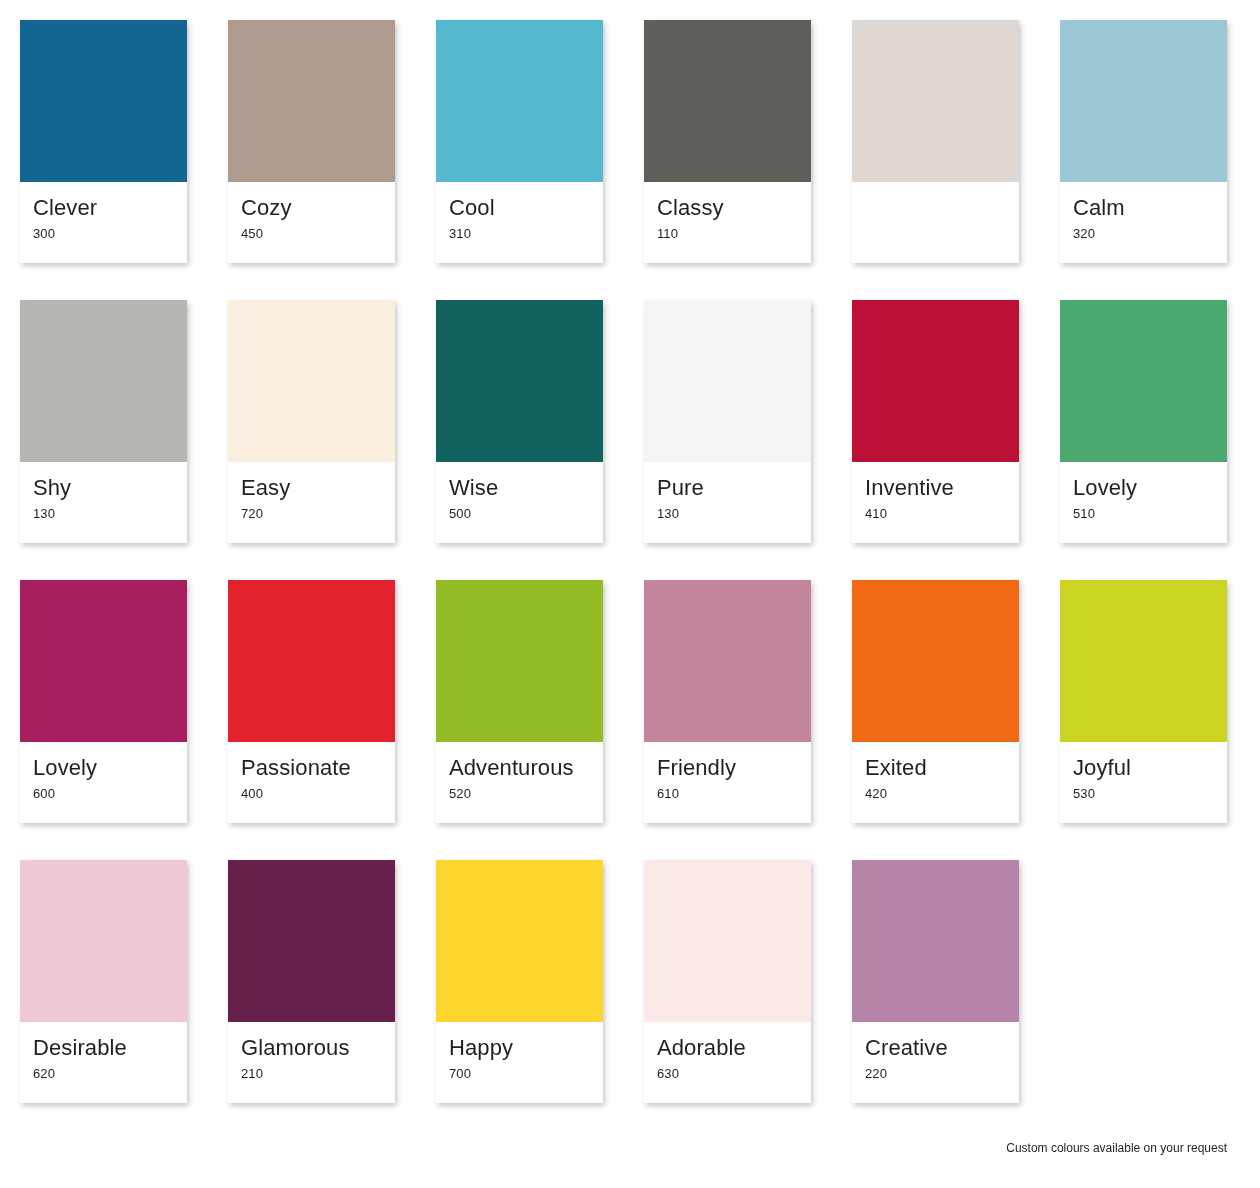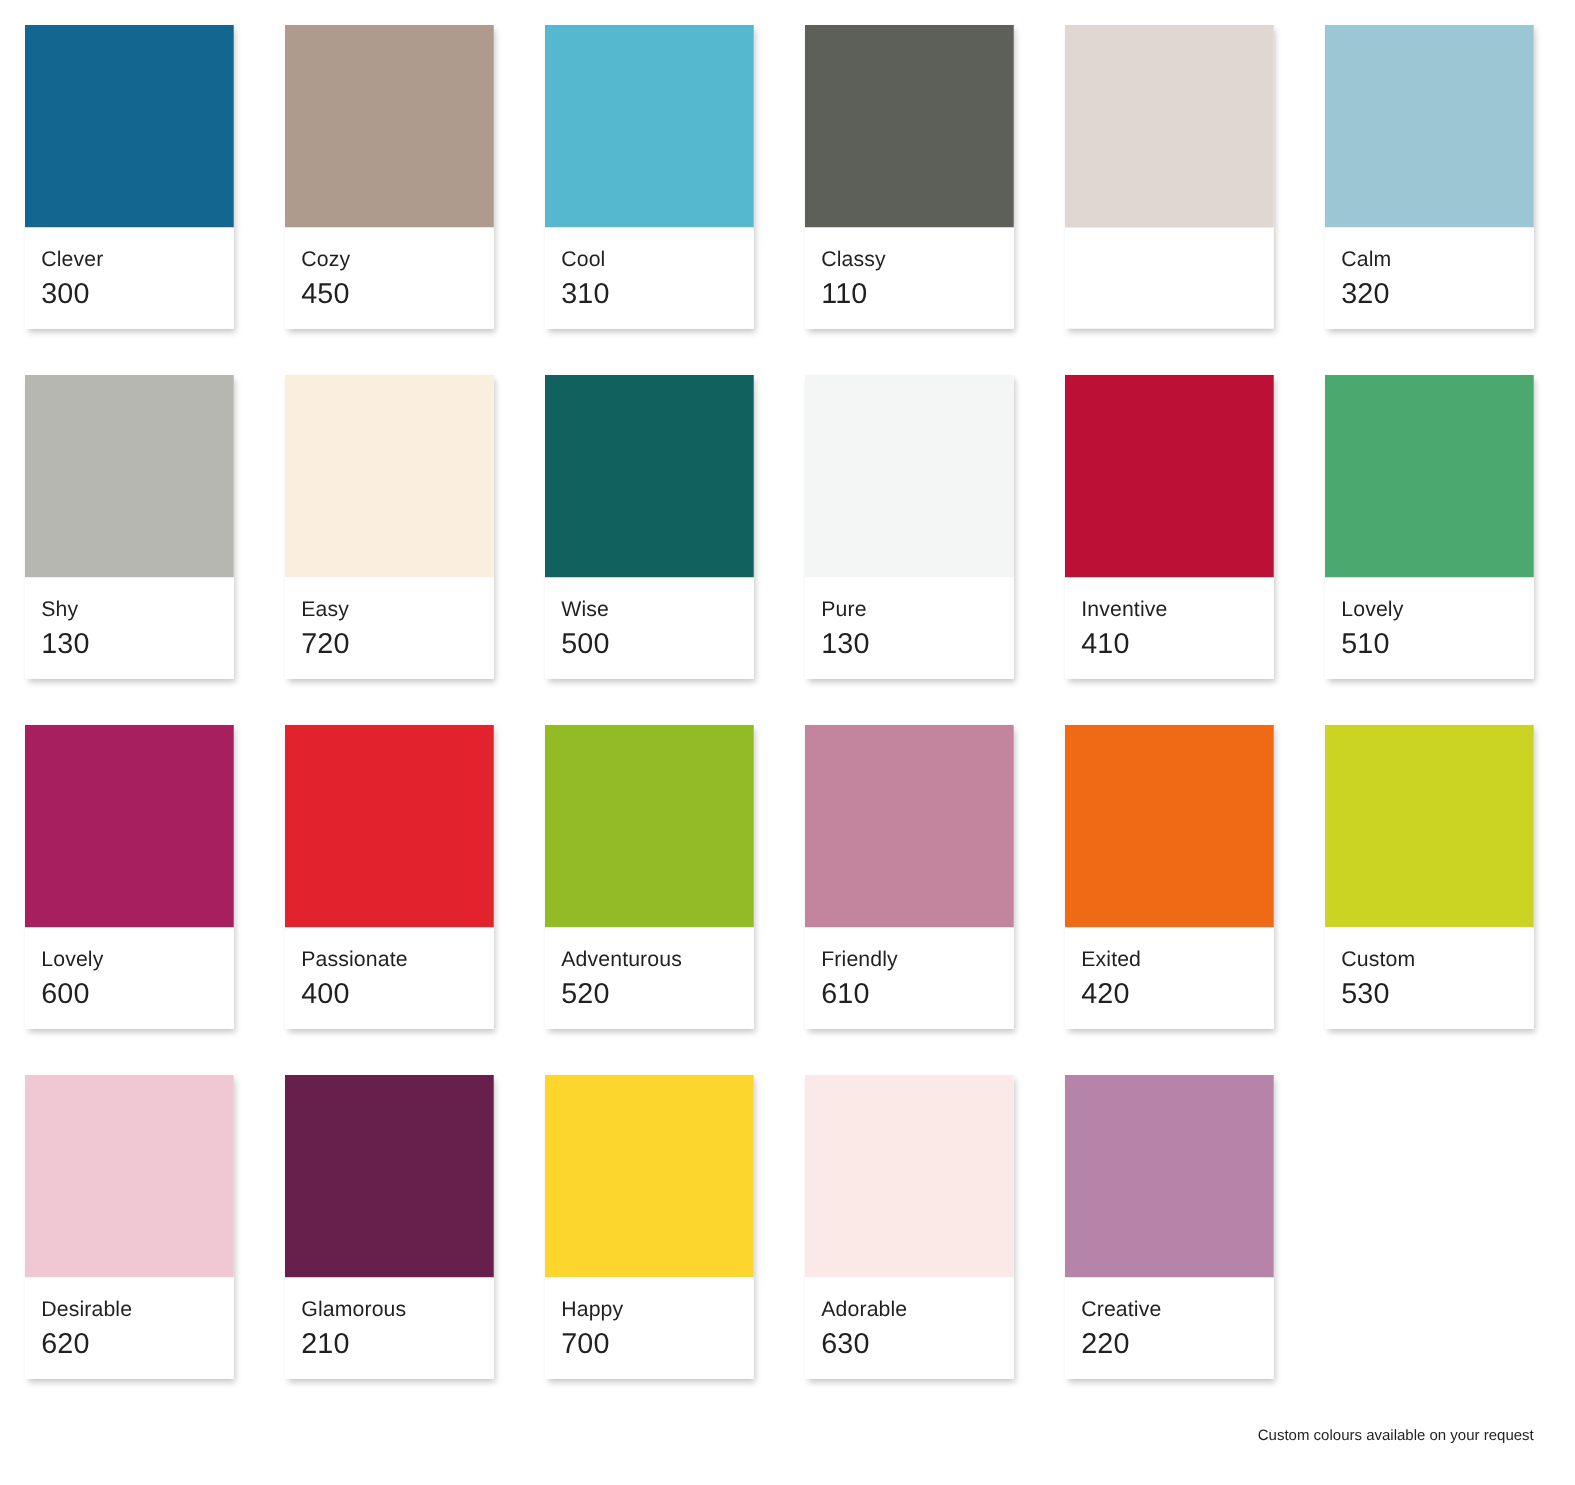--- a/index.html
+++ b/index.html
@@ -44,28 +44,28 @@
     height: 162px;
     flex: 0 0 162px;
   }
   .swatch-meta {
     flex: 1 1 auto;
     background: #ffffff;
     padding: 13px 13px 0 13px;
     box-sizing: border-box;
   }
   .swatch-name {
-    font-size: 17px;
+    font-size: 22px;
     line-height: 26px;
     color: #221f20;
     letter-spacing: 0.1px;
     white-space: nowrap;
   }
   .swatch-code {
-    font-size: 23px;
+    font-size: 13px;
     line-height: 26px;
     color: #221f20;
     letter-spacing: 0.1px;
   }
   .footer-note {
     position: absolute;
     right: 33px;
     bottom: 28px;
     font-size: 12px;
     line-height: 24px;
@@ -209,21 +209,21 @@
       <div class="swatch-color" style="background-color: rgb(240, 106, 21);"></div>
       <div class="swatch-meta">
         <div class="swatch-name">Exited</div>
         <div class="swatch-code">420</div>
       </div>
     </div>
 
     <div class="swatch-card">
       <div class="swatch-color" style="background-color: rgb(204, 212, 35);"></div>
       <div class="swatch-meta">
-        <div class="swatch-name">Custom</div>
+        <div class="swatch-name">Joyful</div>
         <div class="swatch-code">530</div>
       </div>
     </div>
 
     <div class="swatch-card">
       <div class="swatch-color" style="background-color: rgb(239, 200, 212);"></div>
       <div class="swatch-meta">
         <div class="swatch-name">Desirable</div>
         <div class="swatch-code">620</div>
       </div>

